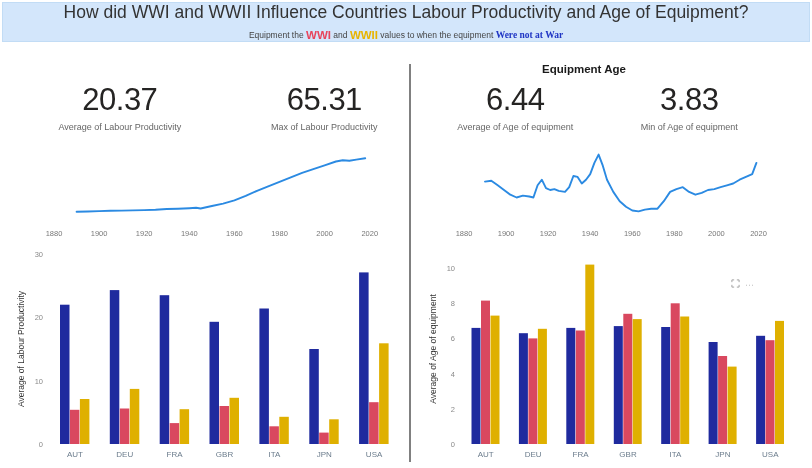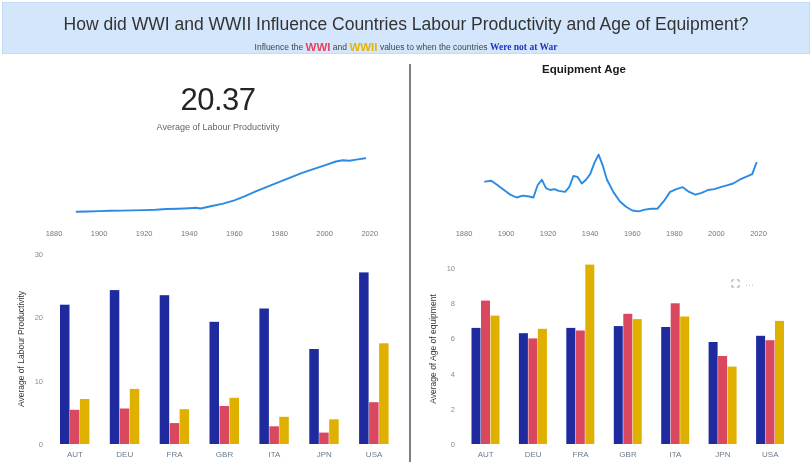--- a/index.html
+++ b/index.html
@@ -8,25 +8,25 @@
     background: #ffffff;
     font-family: "Liberation Sans", sans-serif;
     overflow: hidden;
   }
 
   #page { position: relative; width: 812px; height: 468px; background: #fff; }
 
   
   .header {
     position: absolute; left: 2px; top: 2px;
-    width: 808px; height: 52px;
+    width: 808px; height: 40px;
     background: #d3e6fb;
     border: 1px solid #c2dcf5;
     display: flex; flex-direction: column;
-    align-items: center; justify-content: flex-end;
+    align-items: center; justify-content: space-between;
   }
   .header-title {
     font-size: 17.5px; font-weight: 400; color: #333333;
     letter-spacing: 0px; line-height: 1.1;
   }
   .header-sub {
     margin-top: 7px; font-size: 8.5px; color: #444;
     font-weight: 400;
   }
   .header-sub .wwi  { color: #e8445c; font-weight: bold; font-size: 11.5px; vertical-align: -1px; }
@@ -72,32 +72,36 @@
   .more-dot  { position: absolute; right: 4px;  top: 222px; color: #bdbdbd; font-size: 9px; }
 </style>
 </head>
 <body>
 
 <div id="page">
 
   <div class="header">
     <div class="header-title">How did WWI and WWII Influence Countries Labour Productivity and Age of Equipment?</div>
     <div class="header-sub">
-      <span>Influence the </span><span class="wwi">WWI</span><span> and </span><span class="wwii">WWII</span><span> values to when the countries </span><span class="peace">Were not at War</span>
+      <span>Equipment the </span><span class="wwi">WWI</span><span> and </span><span class="wwii">WWII</span><span> values to when the equipment </span><span class="peace">Were not at War</span>
     </div>
   </div>
 
   <div class="divider"></div>
 
   <div class="panel panel-left">
 
     <div class="kpis">
       <div class="kpi">
         <div class="kpi-value">20.37</div>
         <div class="kpi-label">Average of Labour Productivity</div>
+      </div>
+      <div class="kpi">
+        <div class="kpi-value">65.31</div>
+        <div class="kpi-label">Max of Labour Productivity</div>
       </div>
     </div>
 
     <div class="linechart" style="left:14px; top:90px; width:385px; height:90px;">
       <svg id="svg-line-left" width="385" height="90">
           <path d="M62.6,63.7 L73.8,63.5 L85.1,63.1 L96.4,62.8 L107.7,62.6 L118.9,62.4 L130.2,62.1 L141.5,61.7 L152.8,61.0 L164.0,60.7 L175.3,60.2 L182.1,59.8 L186.6,60.5 L191.1,59.5 L197.9,58.0 L209.1,55.6 L220.4,52.4 L231.7,47.9 L243.0,42.8 L254.2,38.3 L265.5,33.9 L276.8,29.4 L288.1,24.9 L299.3,21.1 L310.6,17.3 L321.9,13.5 L328.7,12.2 L335.4,12.8 L342.2,11.6 L351.2,10.3" fill="none" stroke="#2b8ae2" stroke-width="1.9" stroke-linejoin="round" stroke-linecap="round"></path>
           <text x="40" y="88" text-anchor="middle" class="axis-tick">1880</text>
           <text x="85.10344827586206" y="88" text-anchor="middle" class="axis-tick">1900</text>
           <text x="130.20689655172413" y="88" text-anchor="middle" class="axis-tick">1920</text>
           <text x="175.3103448275862" y="88" text-anchor="middle" class="axis-tick">1940</text>
@@ -143,20 +147,30 @@
           <rect x="369.1" y="162.2" width="9.5" height="41.8" fill="#d9485f"></rect>
           <rect x="379.1" y="103.3" width="9.5" height="100.7" fill="#dfb000"></rect>
           <text x="374.1" y="217" text-anchor="middle" class="bar-xtick">USA</text>
         </svg>
     </div>
   </div>
 
   <div class="panel panel-right">
     <div class="panel-title">Equipment Age</div>
 
+    <div class="kpis">
+      <div class="kpi">
+        <div class="kpi-value">6.44</div>
+        <div class="kpi-label">Average of Age of equipment</div>
+      </div>
+      <div class="kpi">
+        <div class="kpi-value">3.83</div>
+        <div class="kpi-label">Min of Age of equipment</div>
+      </div>
+    </div>
 
     <div class="linechart" style="left:14px; top:86px; width:375px; height:94px;">
       <svg id="svg-line-right" width="375" height="94">
           <path d="M61.0,37.6 L67.3,36.7 L73.7,41.3 L80.0,46.0 L86.3,50.7 L92.6,53.5 L98.9,51.6 L105.2,52.5 L109.4,53.5 L113.6,41.3 L117.8,35.7 L122.0,44.1 L126.2,46.0 L130.4,45.1 L134.7,46.9 L141.0,47.9 L145.2,43.2 L149.4,32.0 L153.6,32.9 L157.8,39.5 L162.0,35.7 L166.2,30.1 L170.4,18.9 L174.6,10.6 L178.8,21.7 L183.0,35.7 L189.3,47.9 L195.7,57.2 L202.0,62.8 L208.3,66.5 L214.6,67.4 L220.9,65.6 L227.2,64.7 L233.5,64.7 L239.8,57.2 L246.1,47.9 L252.4,45.1 L258.8,43.2 L265.1,47.9 L271.4,50.7 L277.7,48.8 L284.0,46.0 L290.3,45.1 L296.6,43.2 L302.9,41.3 L309.2,39.5 L315.6,35.7 L321.9,32.9 L328.2,30.1 L332.4,18.9" fill="none" stroke="#2b8ae2" stroke-width="1.9" stroke-linejoin="round" stroke-linecap="round"></path>
           <text x="40" y="92" text-anchor="middle" class="axis-tick">1880</text>
           <text x="82.06896551724138" y="92" text-anchor="middle" class="axis-tick">1900</text>
           <text x="124.13793103448276" y="92" text-anchor="middle" class="axis-tick">1920</text>
           <text x="166.20689655172413" y="92" text-anchor="middle" class="axis-tick">1940</text>
           <text x="208.27586206896552" y="92" text-anchor="middle" class="axis-tick">1960</text>
           <text x="250.34482758620692" y="92" text-anchor="middle" class="axis-tick">1980</text>

